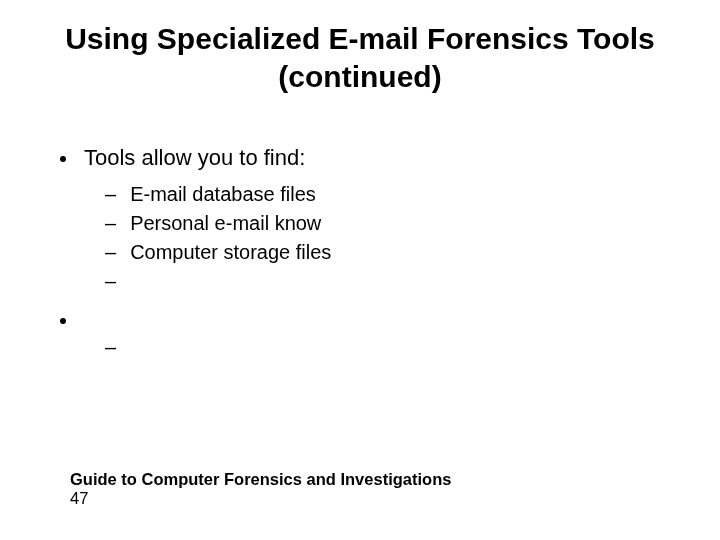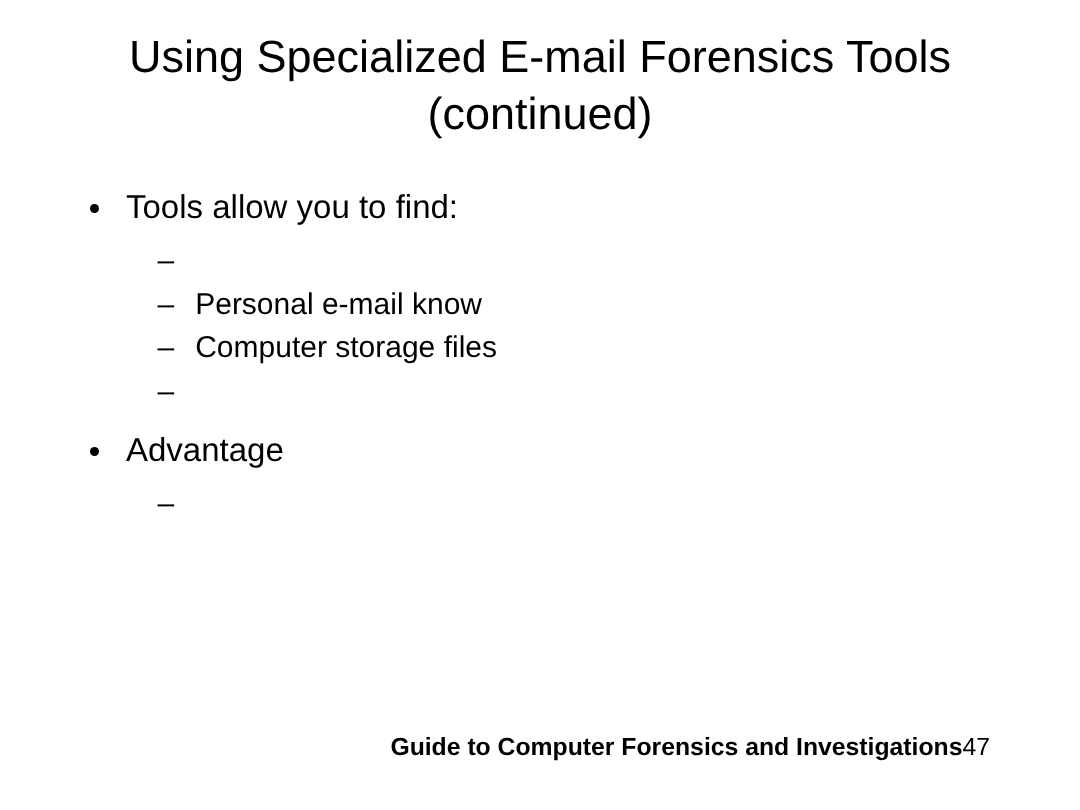--- a/index.html
+++ b/index.html
@@ -13,24 +13,24 @@
       overflow: hidden;
     }
     .slide {
       width: 100%;
       height: 100%;
       padding: 20px 40px 0 40px;
       position: relative;
     }
     .title {
       font-size: 30px;
-      font-weight: normal;
+      font-weight: bold;
       text-align: center;
       line-height: 1.25;
-      margin-bottom: 30px;
+      margin-bottom: 50px;
       padding: 0 20px;
     }
     .bullet-l1 {
       font-size: 22px;
       margin-left: 20px;
       margin-bottom: 12px;
       display: flex;
       align-items: baseline;
       text-align: center;
     }
@@ -58,23 +58,24 @@
     }
     .group1-sub {
       margin-bottom: 14px;
     }
     .footer {
       position: absolute;
       bottom: 32px;
       left: 70px;
       right: 60px;
       display: flex;
-      justify-content: flex-end;
+      justify-content: flex-start;
       align-items: baseline;
       font-size: 16.5px;
+      flex-direction: column;
     }
     .footer-title {
       font-weight: bold;
     }
     .page-num {
       font-weight: normal;
     }
   </style>
 </head>
 <body>
@@ -84,37 +85,37 @@
   <h1 class="title">Using Specialized E-mail Forensics Tools (continued)</h1>
 
   <div class="bullet-l1">
     <span class="dot"></span>
     <span>Tools allow you to find:</span>
   </div>
 
   <div class="group1-sub">
     <div class="bullet-l2">
       <span class="dash">–</span>
+      <span>E-mail database files</span>
     </div>
     <div class="bullet-l2">
       <span class="dash">–</span>
       <span>Personal e-mail know</span>
     </div>
     <div class="bullet-l2">
       <span class="dash">–</span>
       <span>Computer storage files</span>
     </div>
     <div class="bullet-l2">
       <span class="dash">–</span>
     </div>
   </div>
 
   <div class="bullet-l1">
     <span class="dot"></span>
-    <span>Advantage</span>
   </div>
 
   <div class="bullet-l2">
     <span class="dash">–</span>
   </div>
 
   <div class="footer">
     <span class="footer-title">Guide to Computer Forensics and Investigations</span>
     <span class="page-num">47</span>
   </div>

